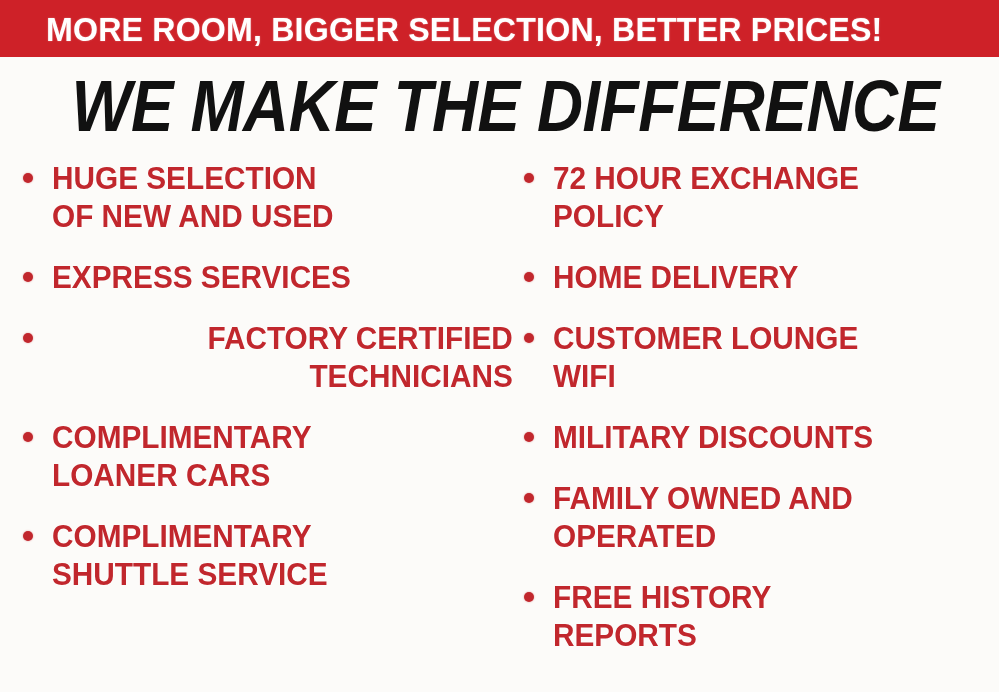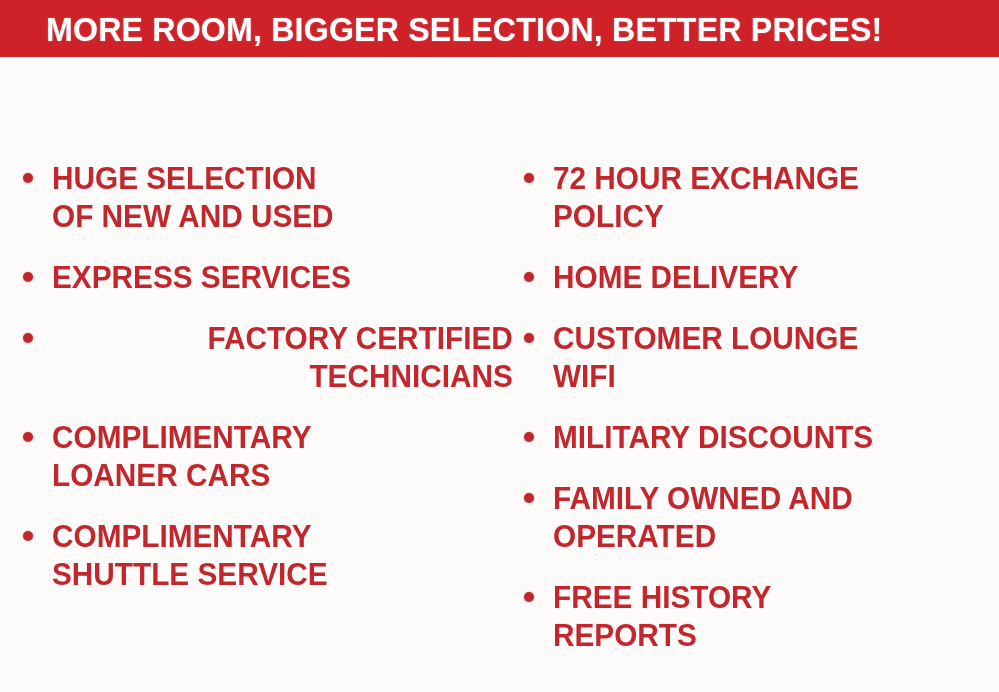--- a/index.html
+++ b/index.html
@@ -117,20 +117,23 @@
 </style>
 </head>
 <body>
 
 <div id="banner-root">
 
   <div class="promo-bar">
     <span class="promo-bar-text">MORE ROOM, BIGGER SELECTION, BETTER PRICES!</span>
   </div>
 
+  <div class="headline">
+    <span class="headline-text">WE MAKE THE DIFFERENCE</span>
+  </div>
 
   <div class="columns">
 
     <div class="column column-left">
 
       <div class="bullet-item" style="position:absolute; top:12px; left:0; width:480px;">
         <span class="bullet-dot"></span>
         <span class="bullet-text">HUGE SELECTION
 OF NEW AND USED</span>
       </div>

